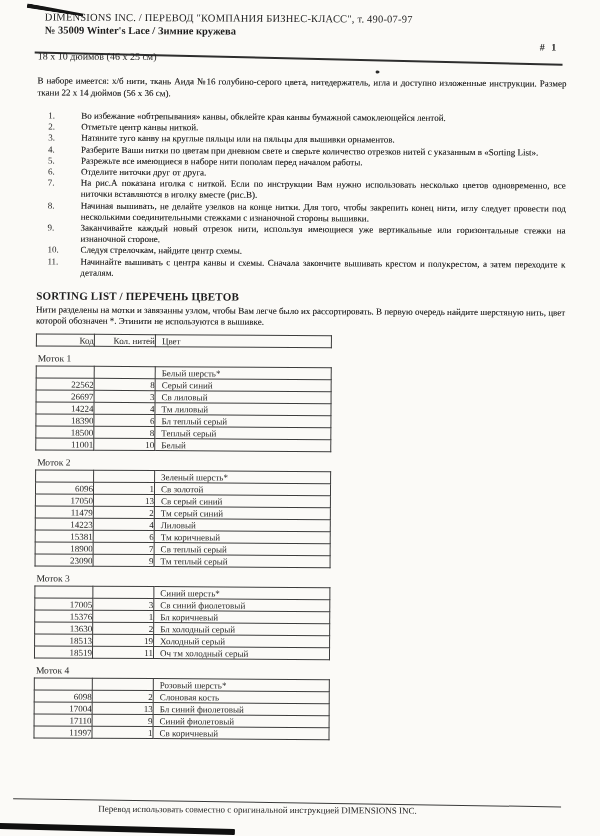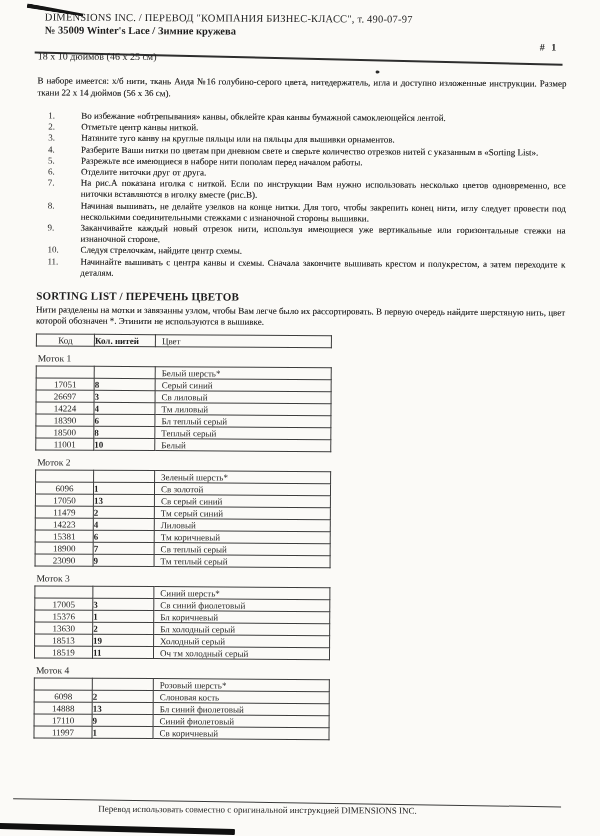--- a/index.html
+++ b/index.html
@@ -40,22 +40,22 @@
 
   
   .sorting-heading{margin-top:11px;font-size:11px;font-weight:bold;letter-spacing:.2px;}
   .sorting-intro{margin-top:3px;font-size:9px;line-height:11.2px;text-align:justify;
     text-shadow:0 0 .4px rgba(20,20,20,.45);}
 
   .tables{margin-top:7px;}
   table{border-collapse:collapse;width:296px;table-layout:fixed;}
   th,td{border:1px solid #3d3d3d;font-size:9px;font-weight:normal;height:11px;
     padding:0;line-height:10px;overflow:hidden;white-space:nowrap;}
-  .c0{width:57px;text-align:center;}
-  .c1{width:60px;text-align:left;font-weight:bold;}
+  .c0{width:57px;text-align:right;}
+  .c1{width:60px;text-align:right;}
   .c2{text-align:left;padding-left:6px;}
   .skein-label{margin:7px 0 2px 2px;font-size:9.5px;}
 
   
   .rule-bottom{position:absolute;left:18px;top:800px;width:548px;height:1.3px;background:#3a3a3a;
     transform:rotate(.5deg);transform-origin:left center;}
   .footer-text{position:absolute;left:30px;top:805px;width:465px;text-align:center;font-size:9px;}
 </style>
 </head>
 <body>
@@ -151,21 +151,21 @@
   <div>
     <div class="skein-label">Моток 1</div>
     <table>
                 <tbody>
                   <tr>
                     <td class="c0"></td>
                     <td class="c1"></td>
                     <td class="c2">Белый шерсть*</td>
                   </tr>
                   <tr>
-                    <td class="c0">17051</td>
+                    <td class="c0">22562</td>
                     <td class="c1">8</td>
                     <td class="c2">Серый синий</td>
                   </tr>
                   <tr>
                     <td class="c0">26697</td>
                     <td class="c1">3</td>
                     <td class="c2">Св лиловый</td>
                   </tr>
                   <tr>
                     <td class="c0">14224</td>
@@ -285,21 +285,21 @@
                     <td class="c0"></td>
                     <td class="c1"></td>
                     <td class="c2">Розовый шерсть*</td>
                   </tr>
                   <tr>
                     <td class="c0">6098</td>
                     <td class="c1">2</td>
                     <td class="c2">Слоновая кость</td>
                   </tr>
                   <tr>
-                    <td class="c0">14888</td>
+                    <td class="c0">17004</td>
                     <td class="c1">13</td>
                     <td class="c2">Бл синий фиолетовый</td>
                   </tr>
                   <tr>
                     <td class="c0">17110</td>
                     <td class="c1">9</td>
                     <td class="c2">Синий фиолетовый</td>
                   </tr>
                   <tr>
                     <td class="c0">11997</td>

